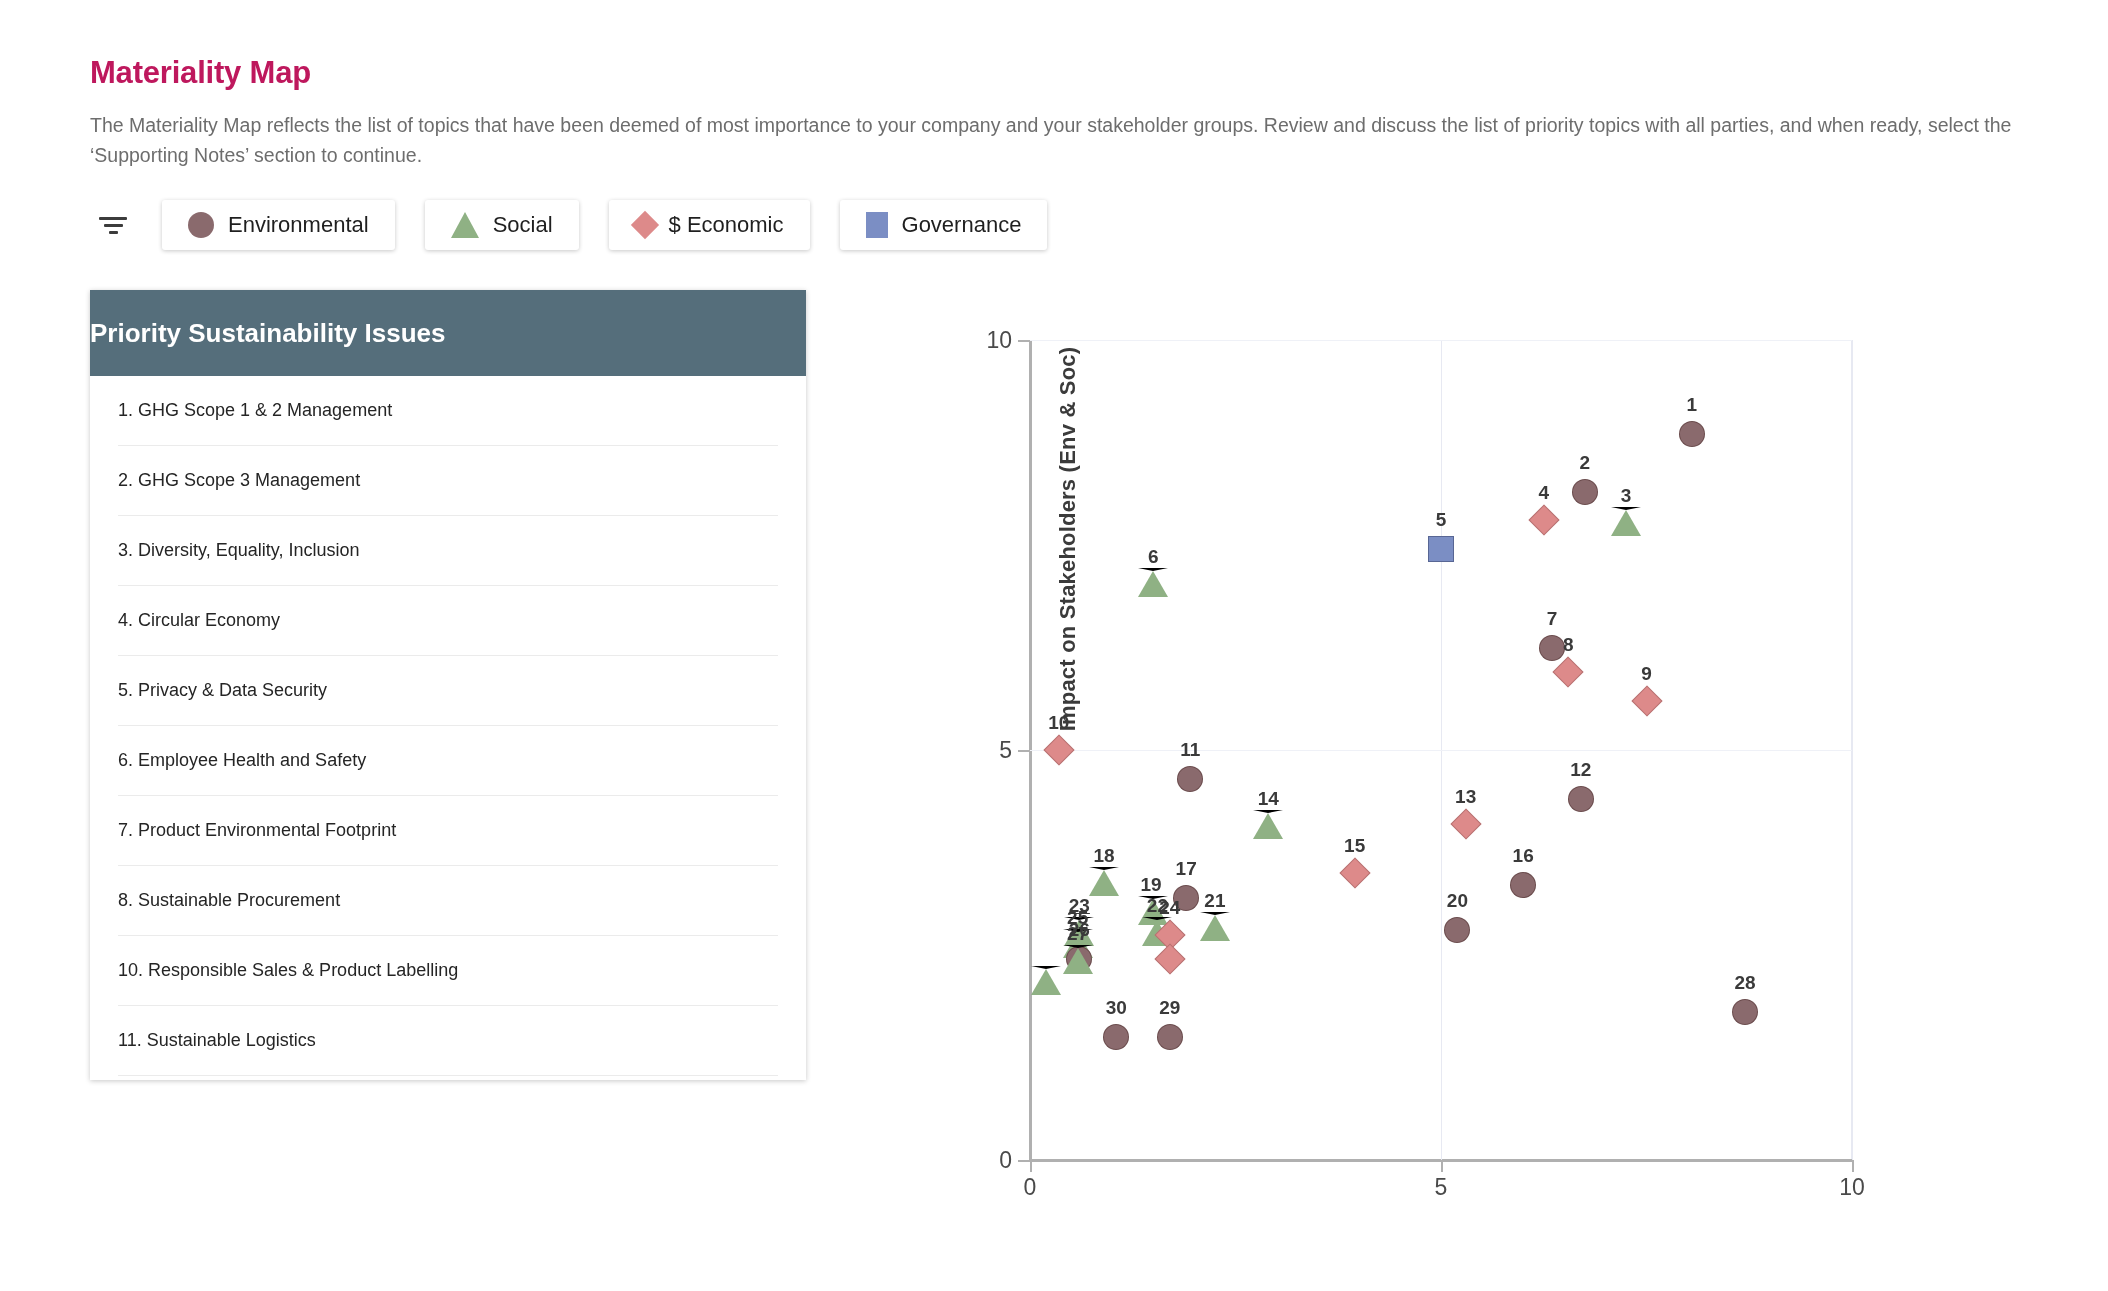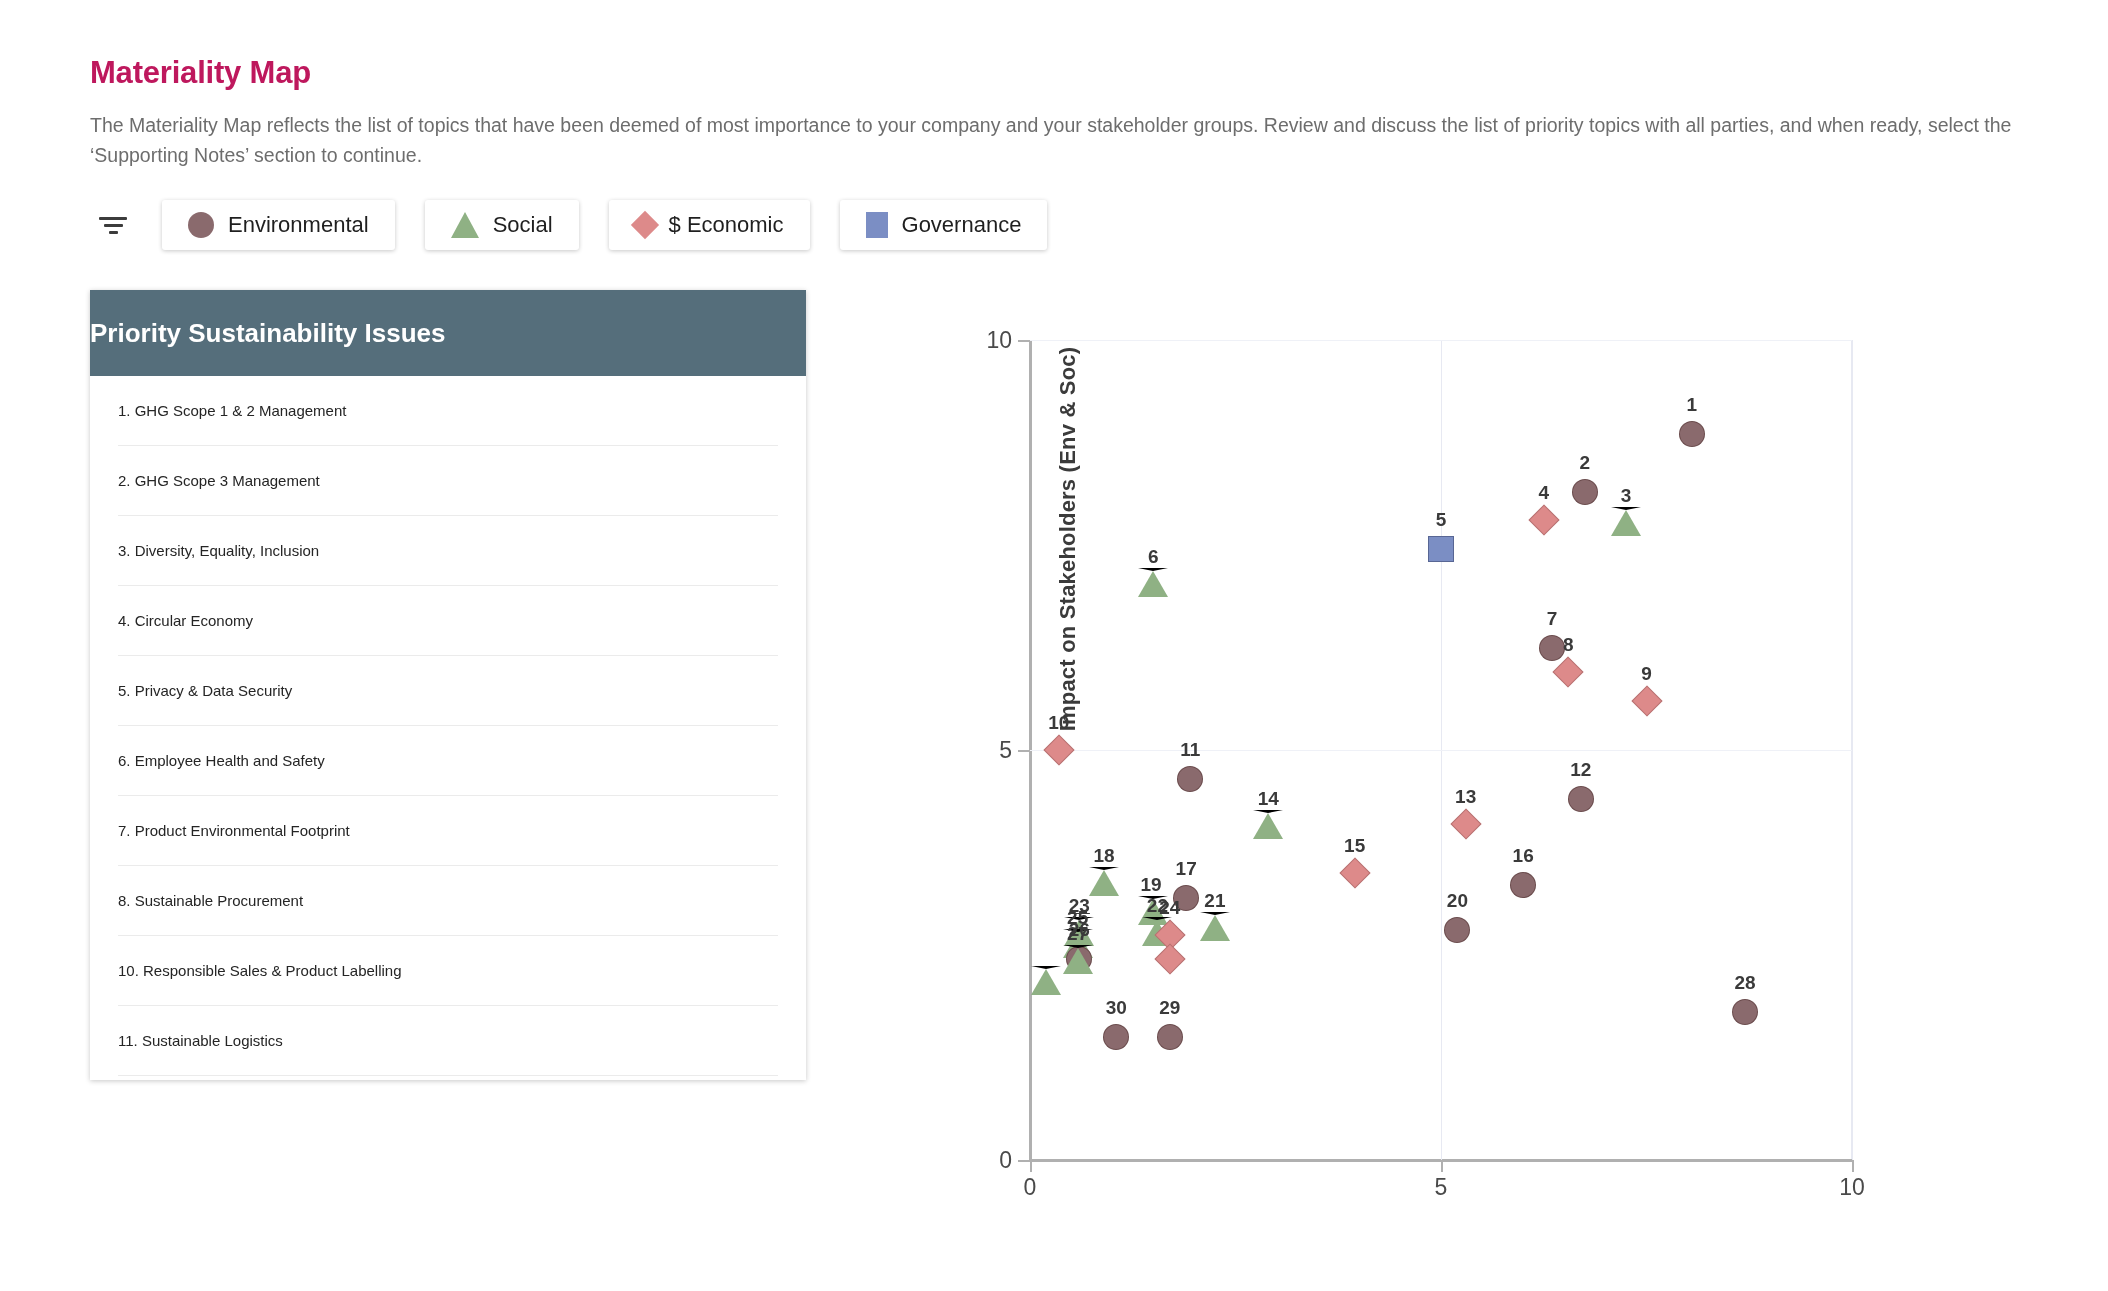--- a/index.html
+++ b/index.html
@@ -73,21 +73,21 @@
     height: 86px;
     display: flex; align-items: center;
     color: #ffffff; font-size: 26px; font-weight: bold;
   }
   #issues-list { padding: 0 0 4px 0; }
   .issue-item {
     height: 70px;
     display: flex; align-items: center;
     margin: 0 28px;
     border-bottom: 1px solid #ebebeb;
-    font-size: 15px; color: #252525;
+    font-size: 18px; color: #252525;
   }
   .issue-item:last-child { border-bottom: 1px solid #ebebeb; }
 
   
   #chart-area {
     position: absolute; left: 880px; top: 290px;
     width: 1180px; height: 980px;
   }
   #y-axis-title {
     position: absolute; left: -22px; top: 236px;

